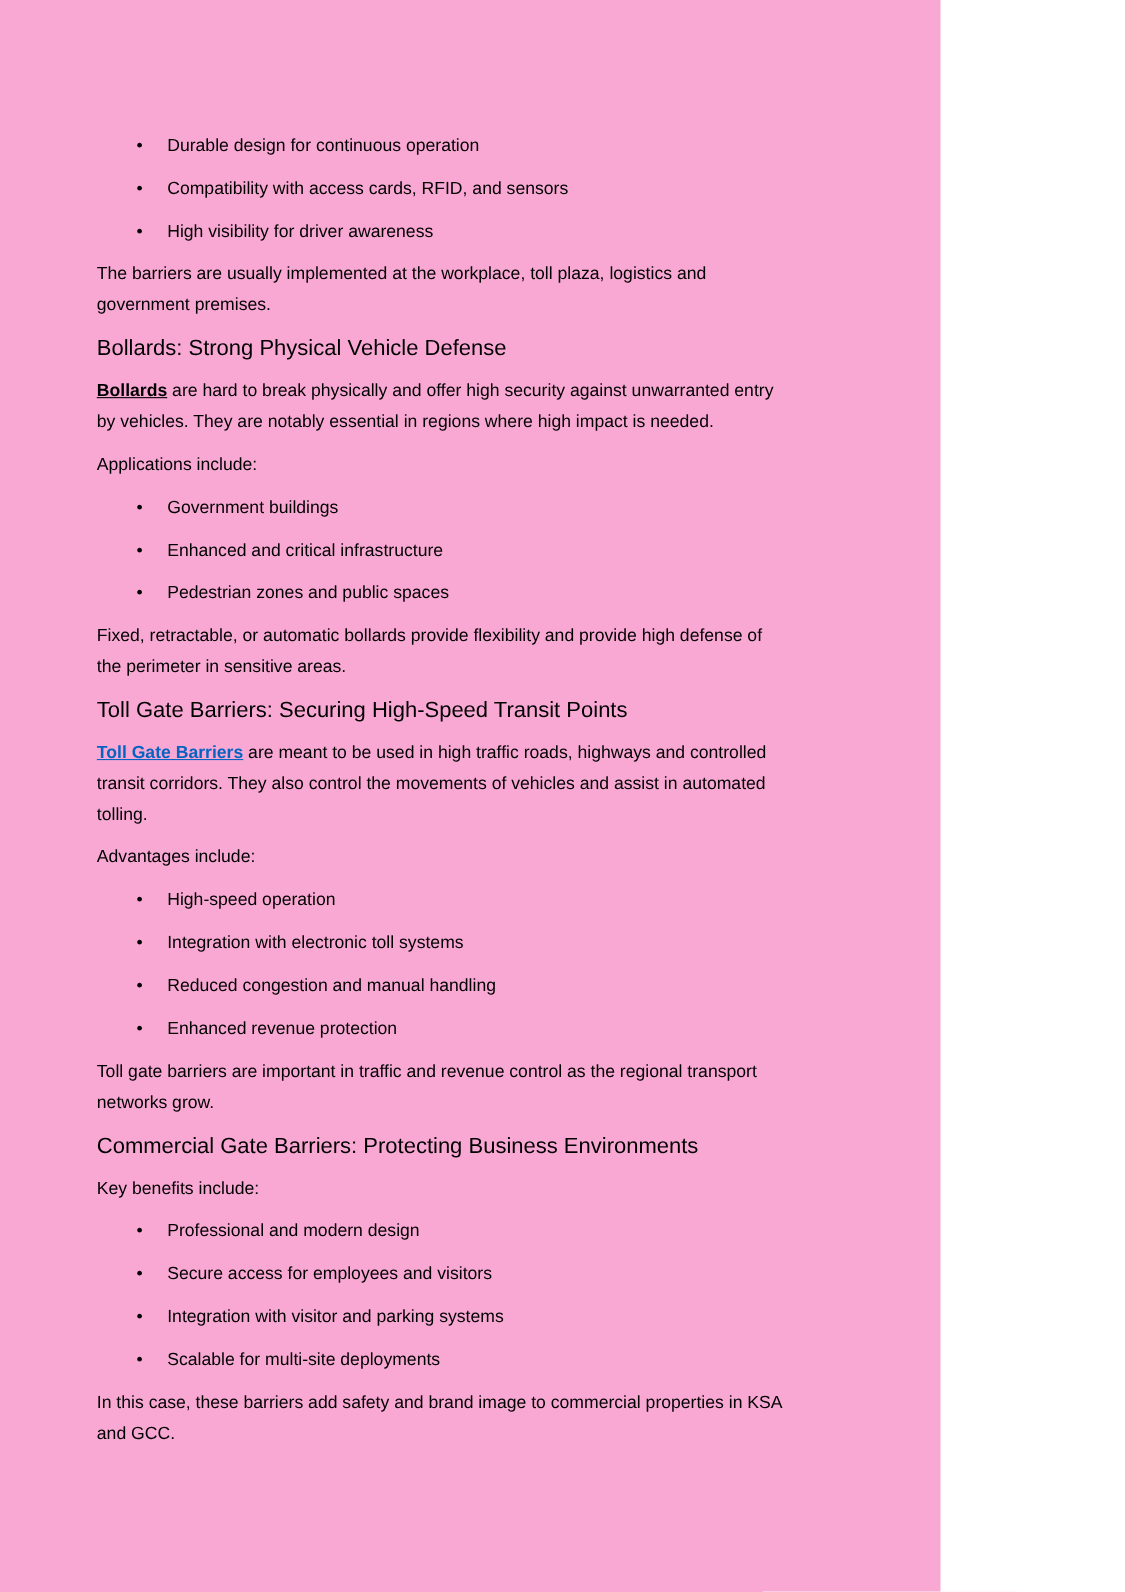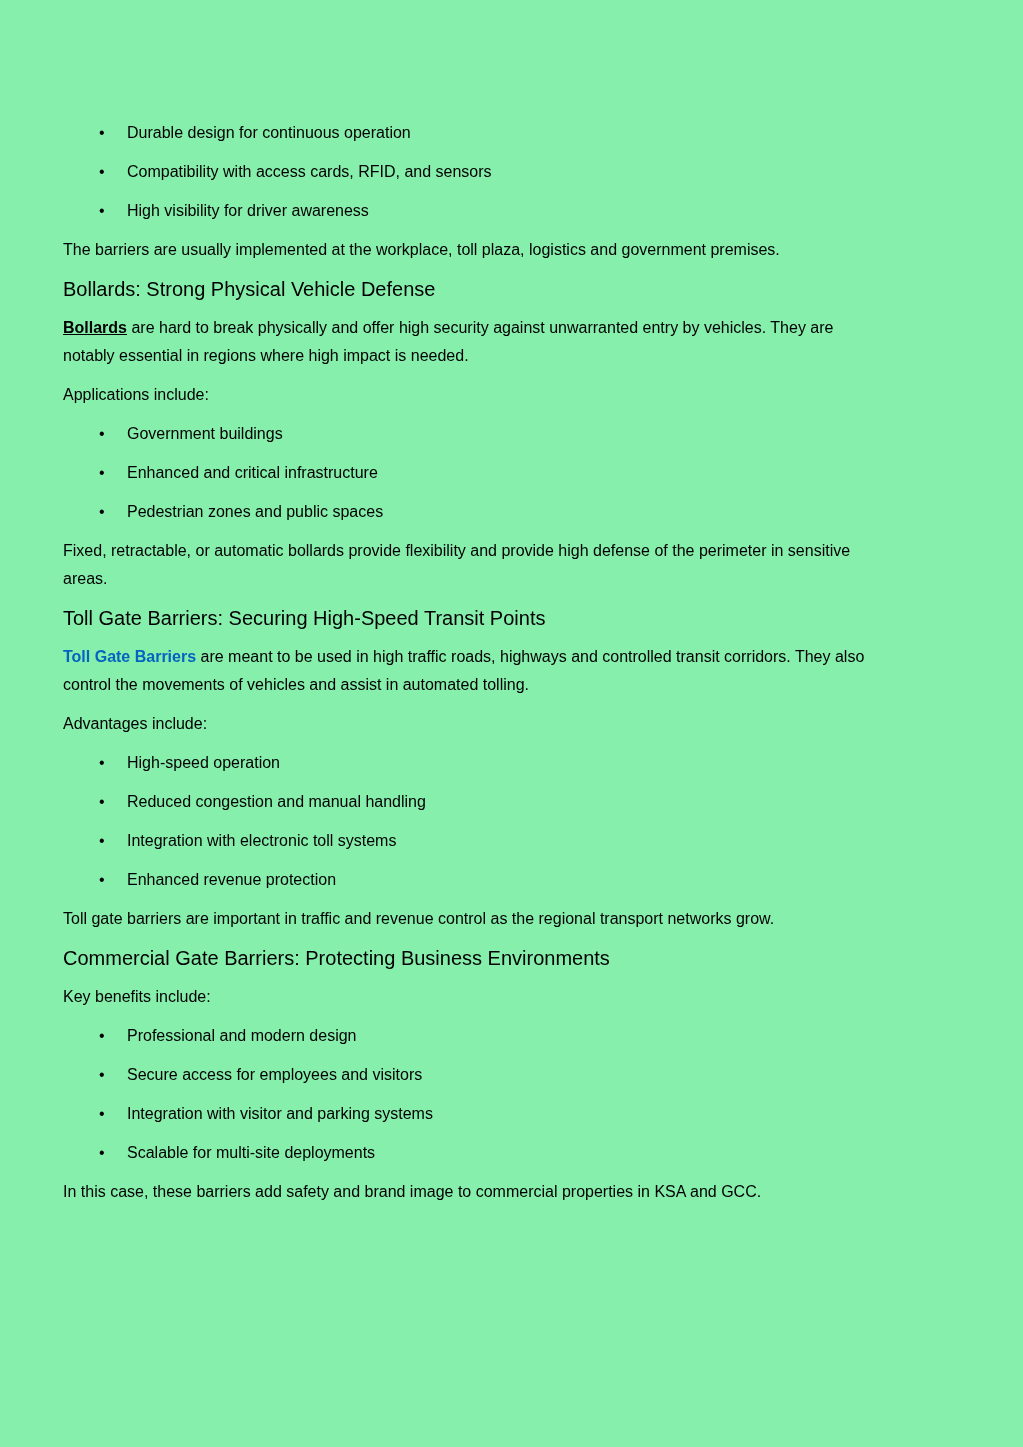--- a/index.html
+++ b/index.html
@@ -9,24 +9,24 @@
   }
   body {
     width: 1023px;
     height: 1447px;
     font-family: "Liberation Sans", "DejaVu Sans", sans-serif;
     color: #000000;
     overflow: hidden;
   }
   .page {
     box-sizing: border-box;
-    width: 1023px;
+    width: 855px;
     height: 1447px;
-    padding: 119px 143px 60px 63px;
-    background: #86efac;
+    padding: 119px 143px 60px 88px;
+    background: #f9a8d4;
   }
   .doc p, .doc h2, .doc ul {
     margin: 0 0 11px 0;
     padding: 0;
     font-size: 16px;
     line-height: 28px;
   }
   .doc h2 {
     font-weight: normal;
     font-size: 20px;
@@ -47,20 +47,21 @@
     position: absolute;
     left: 36px;
     top: 0;
     font-size: 16px;
     line-height: 28px;
   }
   .bold { font-weight: bold; text-decoration: underline; }
   a.doclink {
     color: #0563C1;
     font-weight: bold;
+    text-decoration: underline;
     cursor: pointer;
   }
 </style>
 </head>
 <body>
 
 <div class="page doc">
 
   <ul>
     <li>Durable design for continuous operation</li>
@@ -85,22 +86,22 @@
   <p>Fixed, retractable, or automatic bollards provide flexibility and provide high defense of the perimeter in sensitive areas.</p>
 
   <h2>Toll Gate Barriers: Securing High-Speed Transit Points</h2>
 
   <p><a class="doclink">Toll Gate Barriers</a><span> are meant to be used in high traffic roads, highways and controlled transit corridors. They also control the movements of vehicles and assist in automated tolling.</span></p>
 
   <p>Advantages include:</p>
 
   <ul>
     <li>High-speed operation</li>
+    <li>Integration with electronic toll systems</li>
     <li>Reduced congestion and manual handling</li>
-    <li>Integration with electronic toll systems</li>
     <li>Enhanced revenue protection</li>
   </ul>
 
   <p>Toll gate barriers are important in traffic and revenue control as the regional transport networks grow.</p>
 
   <h2>Commercial Gate Barriers: Protecting Business Environments</h2>
 
 
   <p>Key benefits include:</p>
 

